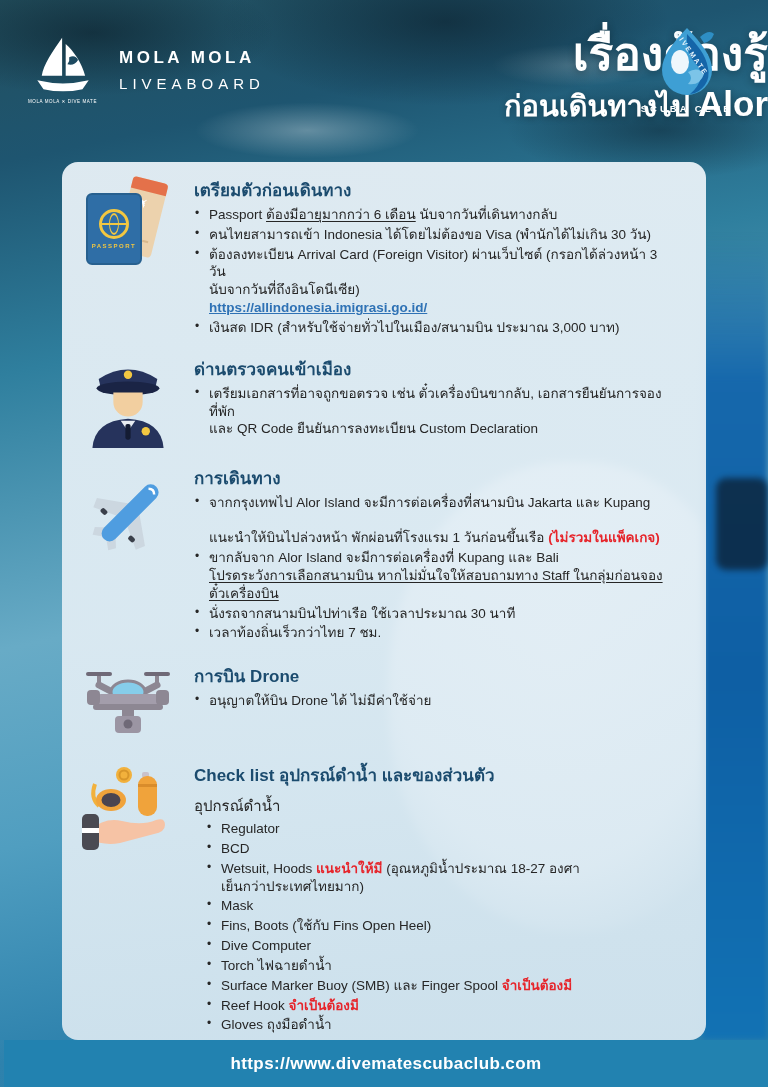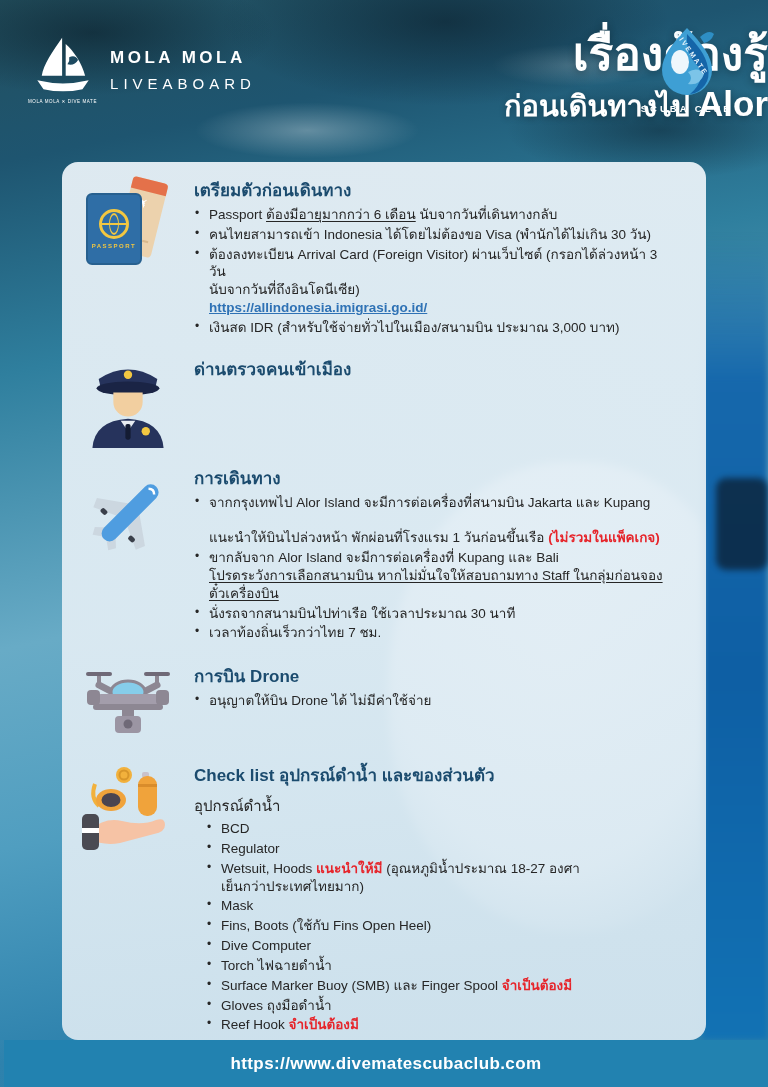--- a/index.html
+++ b/index.html
@@ -38,21 +38,21 @@
   .whale{
     position:absolute;left:388px;top:462px;width:372px;height:470px;border-radius:48%;
     background:radial-gradient(ellipse at 45% 40%, rgba(252,254,255,.98), rgba(238,247,252,.85) 55%, rgba(230,243,250,0) 78%);
     filter:blur(5px);
   }
   
   .hdr-title{position:absolute;left:0;right:0;top:28px;text-align:right;color:#fff;z-index:3}
   .hdr-title .t1{font-size:46px;font-weight:800;line-height:1.15;text-shadow:0 2px 8px rgba(0,0,0,.3)}
   .hdr-title .t2{font-size:29px;font-weight:600;margin-top:2px;text-shadow:0 2px 6px rgba(0,0,0,.3)}
   .hdr-title .t2 .accent{font-weight:800;font-size:35px}
-  .logo-left{position:absolute;left:28px;top:36px;display:flex;align-items:center;gap:13px;z-index:3;color:#fff}
+  .logo-left{position:absolute;left:28px;top:36px;display:flex;align-items:center;gap:22px;z-index:3;color:#fff}
   .logo-left .boat-wrap{display:flex;flex-direction:column;align-items:center}
   .logo-left .mark-caption{font-size:4.5px;letter-spacing:.6px;margin-top:1px;white-space:nowrap;color:#fff}
   .logo-left .lt{font-size:17px;font-weight:600;letter-spacing:3.5px;white-space:nowrap}
   .logo-left .ls{font-size:15px;font-weight:500;letter-spacing:5px;margin-top:7px;white-space:nowrap}
   .logo-right{position:absolute;right:26px;top:24px;width:110px;text-align:center;z-index:3;color:#fff}
   .logo-right .drop-wrap{position:relative;width:66px;height:74px;margin:0 auto}
   .logo-right .curved{position:absolute;right:2px;top:26px;transform:rotate(55deg);font-size:7px;letter-spacing:2px;font-weight:700;color:#eaf6fd}
   .logo-right .ls{font-size:9.5px;font-weight:600;letter-spacing:3px;margin-top:5px}
   
   .card{
@@ -169,20 +169,26 @@
         <circle cx="40" cy="16" r="4" fill="#f2c741"></circle>
         <path d="M26 33 h28 v9 a14 14 0 0 1 -28 0 Z" fill="#f2cfa0"></path>
         <path d="M6 86 Q8 60 40 58 Q72 60 74 86 Z" fill="#26335c"></path>
         <path d="M33 60 L40 70 L47 60 Z" fill="#e8ecf2"></path>
         <rect x="37.5" y="63" width="5" height="15" rx="2" fill="#141c33"></rect>
         <circle cx="57" cy="70" r="4" fill="#f2c741"></circle>
       </svg>
     </div>
     <div class="section-body">
       <h2>ด่านตรวจคนเข้าเมือง</h2>
+      <ul>
+        <li>
+          <span>เตรียมเอกสารที่อาจถูกขอตรวจ เช่น ตั๋วเครื่องบินขากลับ, เอกสารยืนยันการจองที่พัก</span><br>
+          <span>และ QR Code ยืนยันการลงทะเบียน Custom Declaration</span>
+        </li>
+      </ul>
     </div>
   </div>
 
   <div class="section mb18">
     <div class="icon-col">
       <svg width="96" height="96" viewBox="0 0 96 96">
         <g transform="rotate(45 48 48)">
           <path d="M48 34 L14 58 L18 67 L48 53 L78 67 L82 58 Z" fill="#ccd7e0"></path>
           <path d="M48 66 L33 80 L37 87 L48 79 L59 87 L63 80 Z" fill="#ccd7e0"></path>
           <rect x="25" y="60" width="7" height="5" rx="2" fill="#3a3f4a"></rect>
@@ -249,30 +255,30 @@
         <ellipse cx="31" cy="36" rx="9.5" ry="7" fill="#4a4450"></ellipse>
         <path d="M10 66 q15 -13 32 -9 q20 5 34 -1 q9 -3 9 5 q0 7 -11 9 l-34 9 q-17 3 -30 -4 Z" fill="#f6c3a5"></path>
         <rect x="2" y="50" width="17" height="36" rx="5" fill="#4a4a52"></rect>
         <rect x="2" y="64" width="17" height="5" fill="#ffffff"></rect>
       </svg>
     </div>
     <div class="section-body">
       <h2>Check list อุปกรณ์ดำน้ำ และของส่วนตัว</h2>
       <div class="sub-title">อุปกรณ์ดำน้ำ</div>
       <ul class="indent">
+        <li><span>Regulator</span></li>
         <li><span>BCD</span></li>
-        <li><span>Regulator</span></li>
         <li><span>Wetsuit, Hoods </span><span class="red">แนะนำให้มี</span><span> (อุณหภูมิน้ำประมาณ 18-27 องศา</span><br><span>เย็นกว่าประเทศไทยมาก)</span></li>
         <li><span>Mask</span></li>
         <li><span>Fins, Boots (ใช้กับ Fins Open Heel)</span></li>
         <li><span>Dive Computer</span></li>
         <li><span>Torch ไฟฉายดำน้ำ</span></li>
         <li><span>Surface Marker Buoy (SMB) และ Finger Spool </span><span class="red">จำเป็นต้องมี</span></li>
+        <li><span>Reef Hook </span><span class="red">จำเป็นต้องมี</span></li>
         <li><span>Gloves ถุงมือดำน้ำ</span></li>
-        <li><span>Reef Hook </span><span class="red">จำเป็นต้องมี</span></li>
       </ul>
       <div class="gap"></div>
       <div class="sub-title">ของใช้ส่วนตัว</div>
 
     </div>
   </div>
 
 </div>
 
 <div class="footer">

